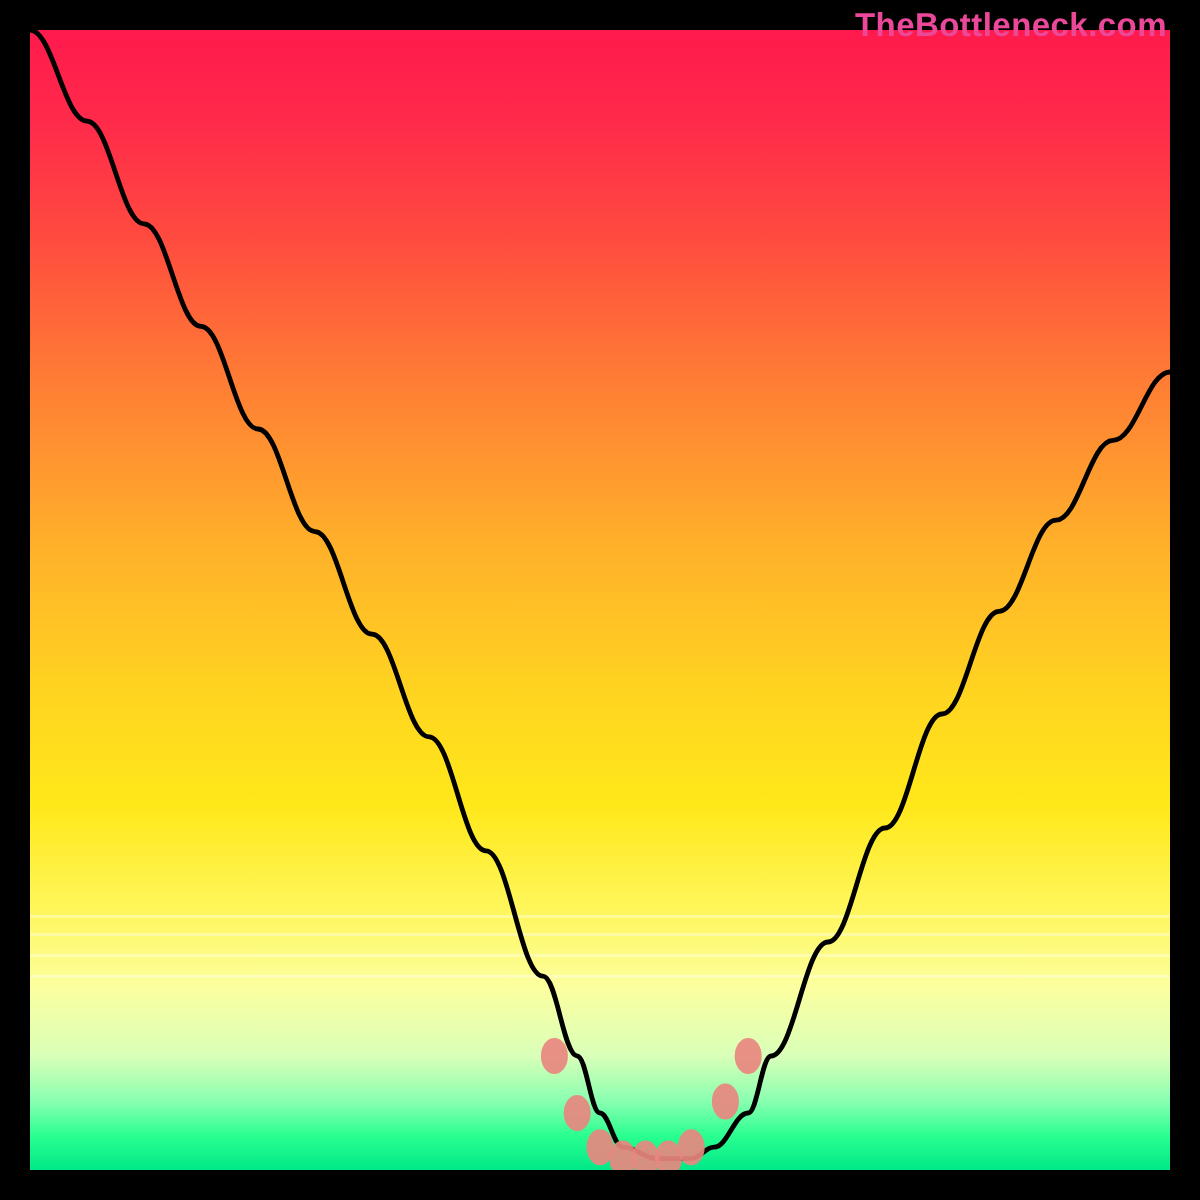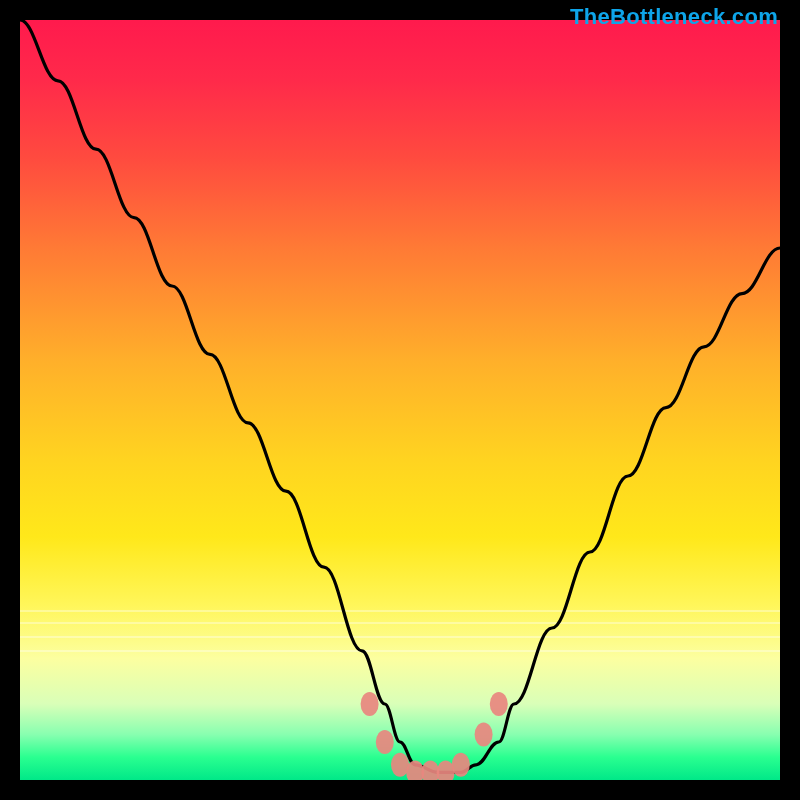--- a/index.html
+++ b/index.html
@@ -32,21 +32,21 @@
       #2aff90 97%,
       #00e888 100%
     );
   }
   .watermark {
     position: absolute;
     top: 4px;
     right: 22px;
     font-size: 22px;
     font-weight: 600;
-    color: #0ea5e9;
+    color: #ec4899;
     letter-spacing: 0.3px;
     font-family: Arial, Helvetica, sans-serif;
   }
   .plot {
     position: absolute;
     left: 0;
     top: 0;
     width: 760px;
     height: 760px;
   }

